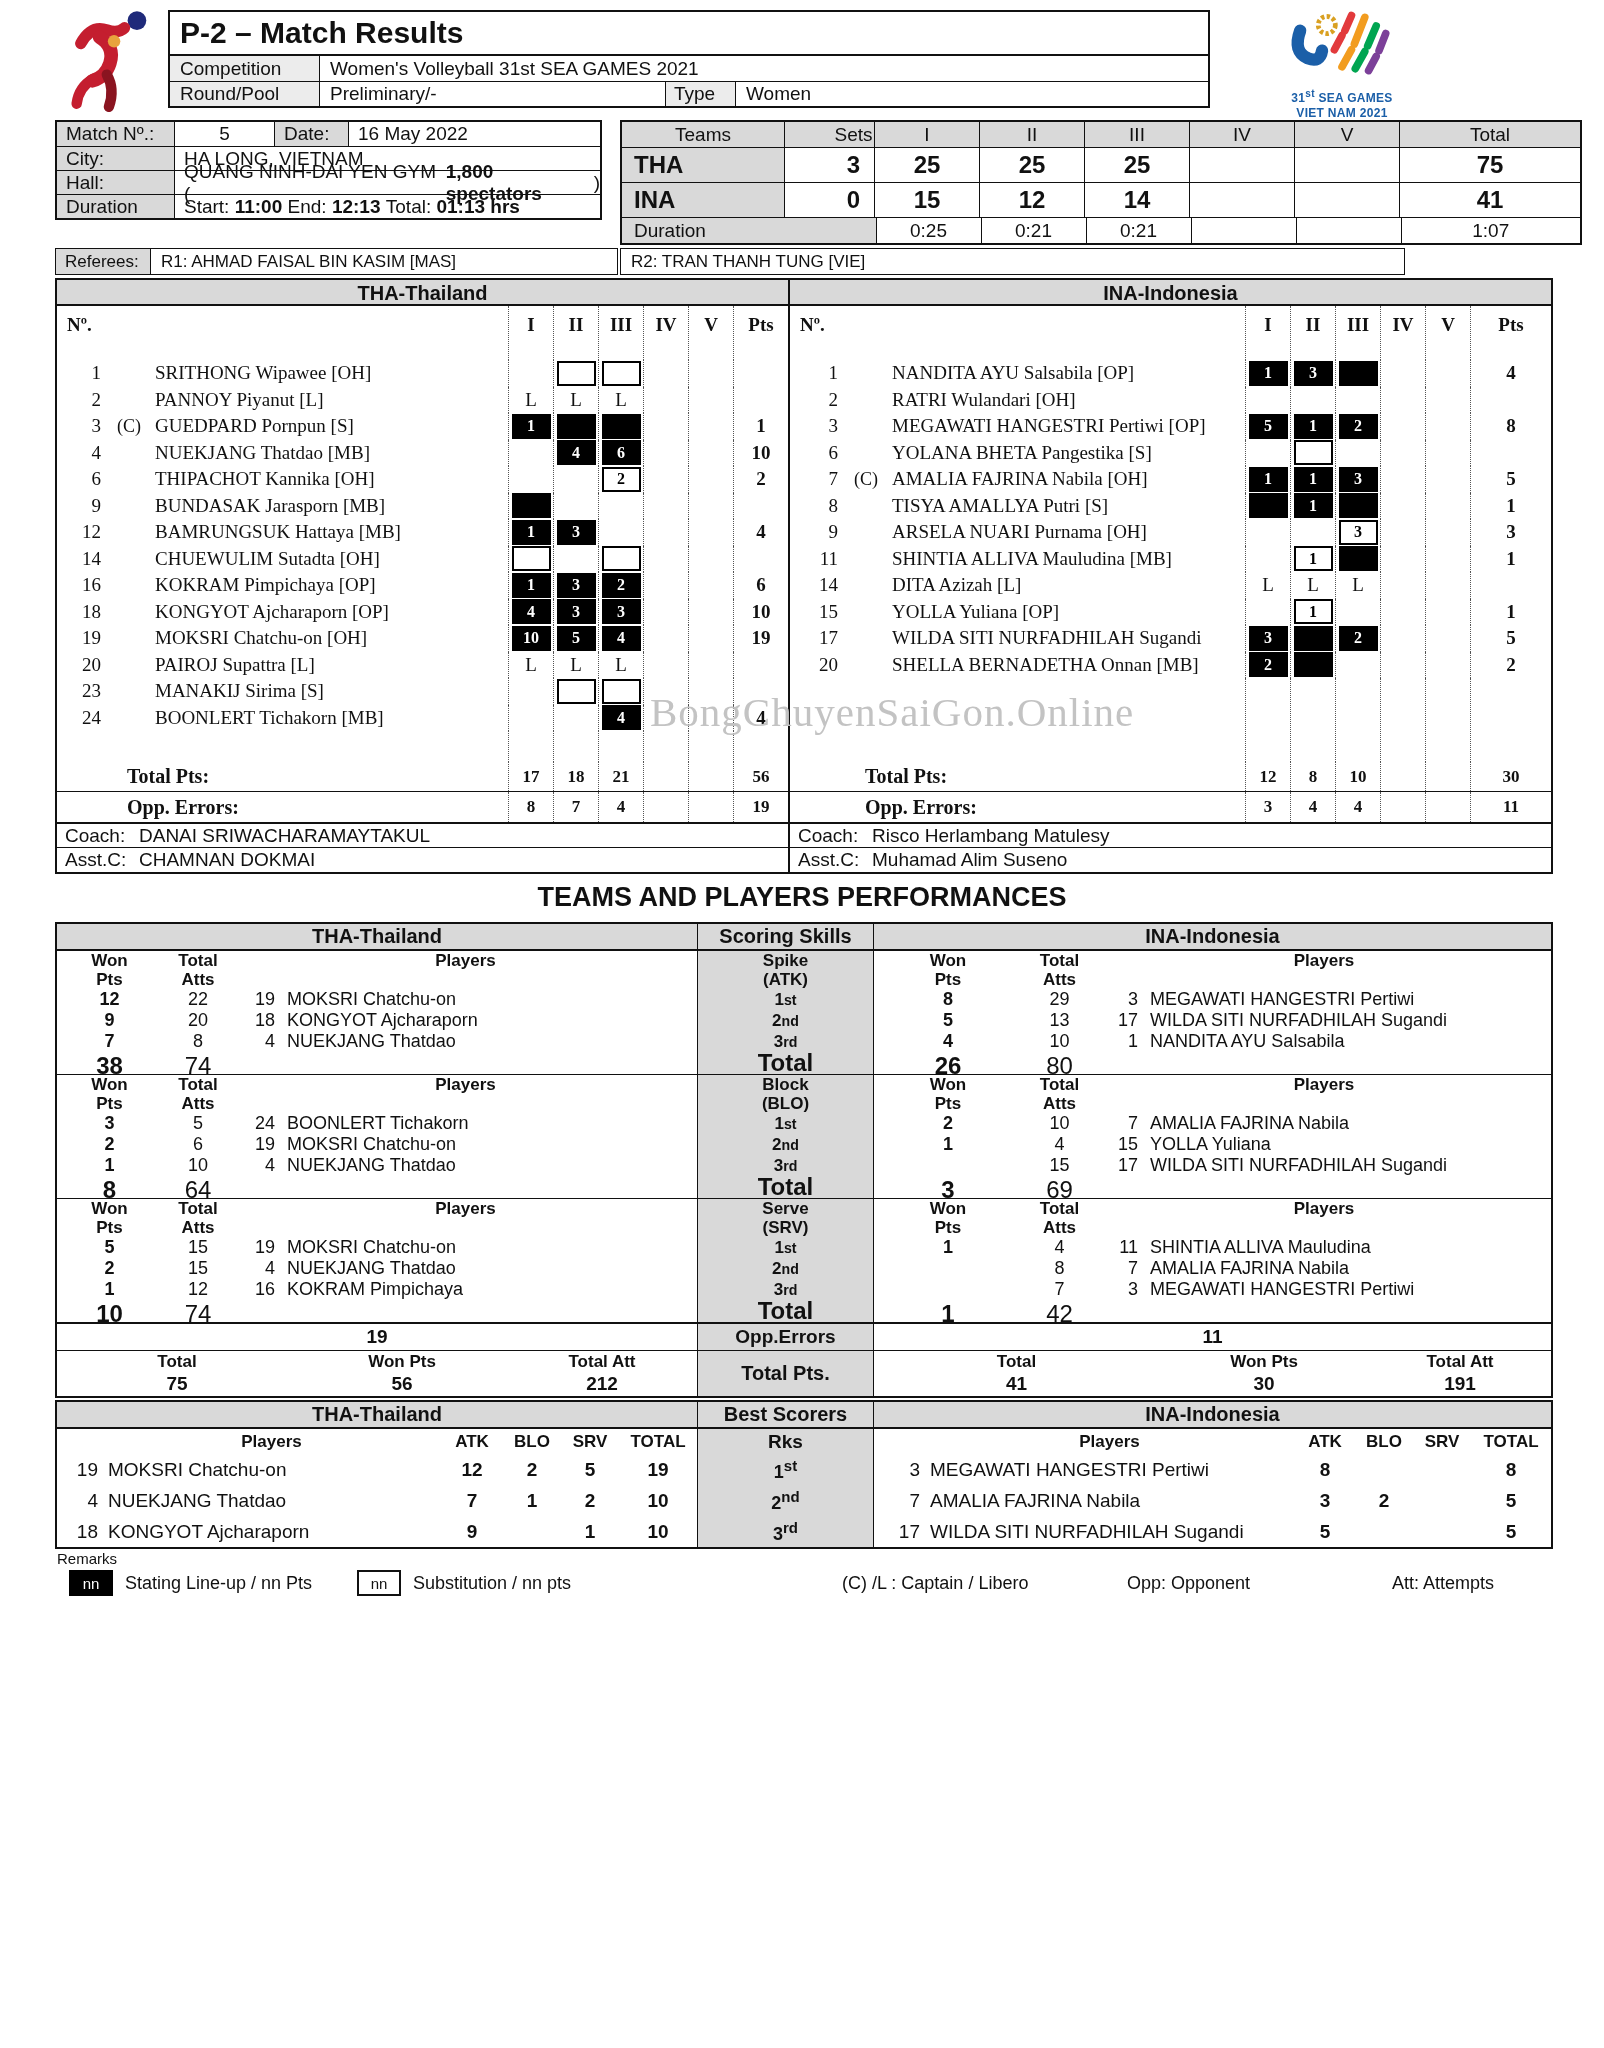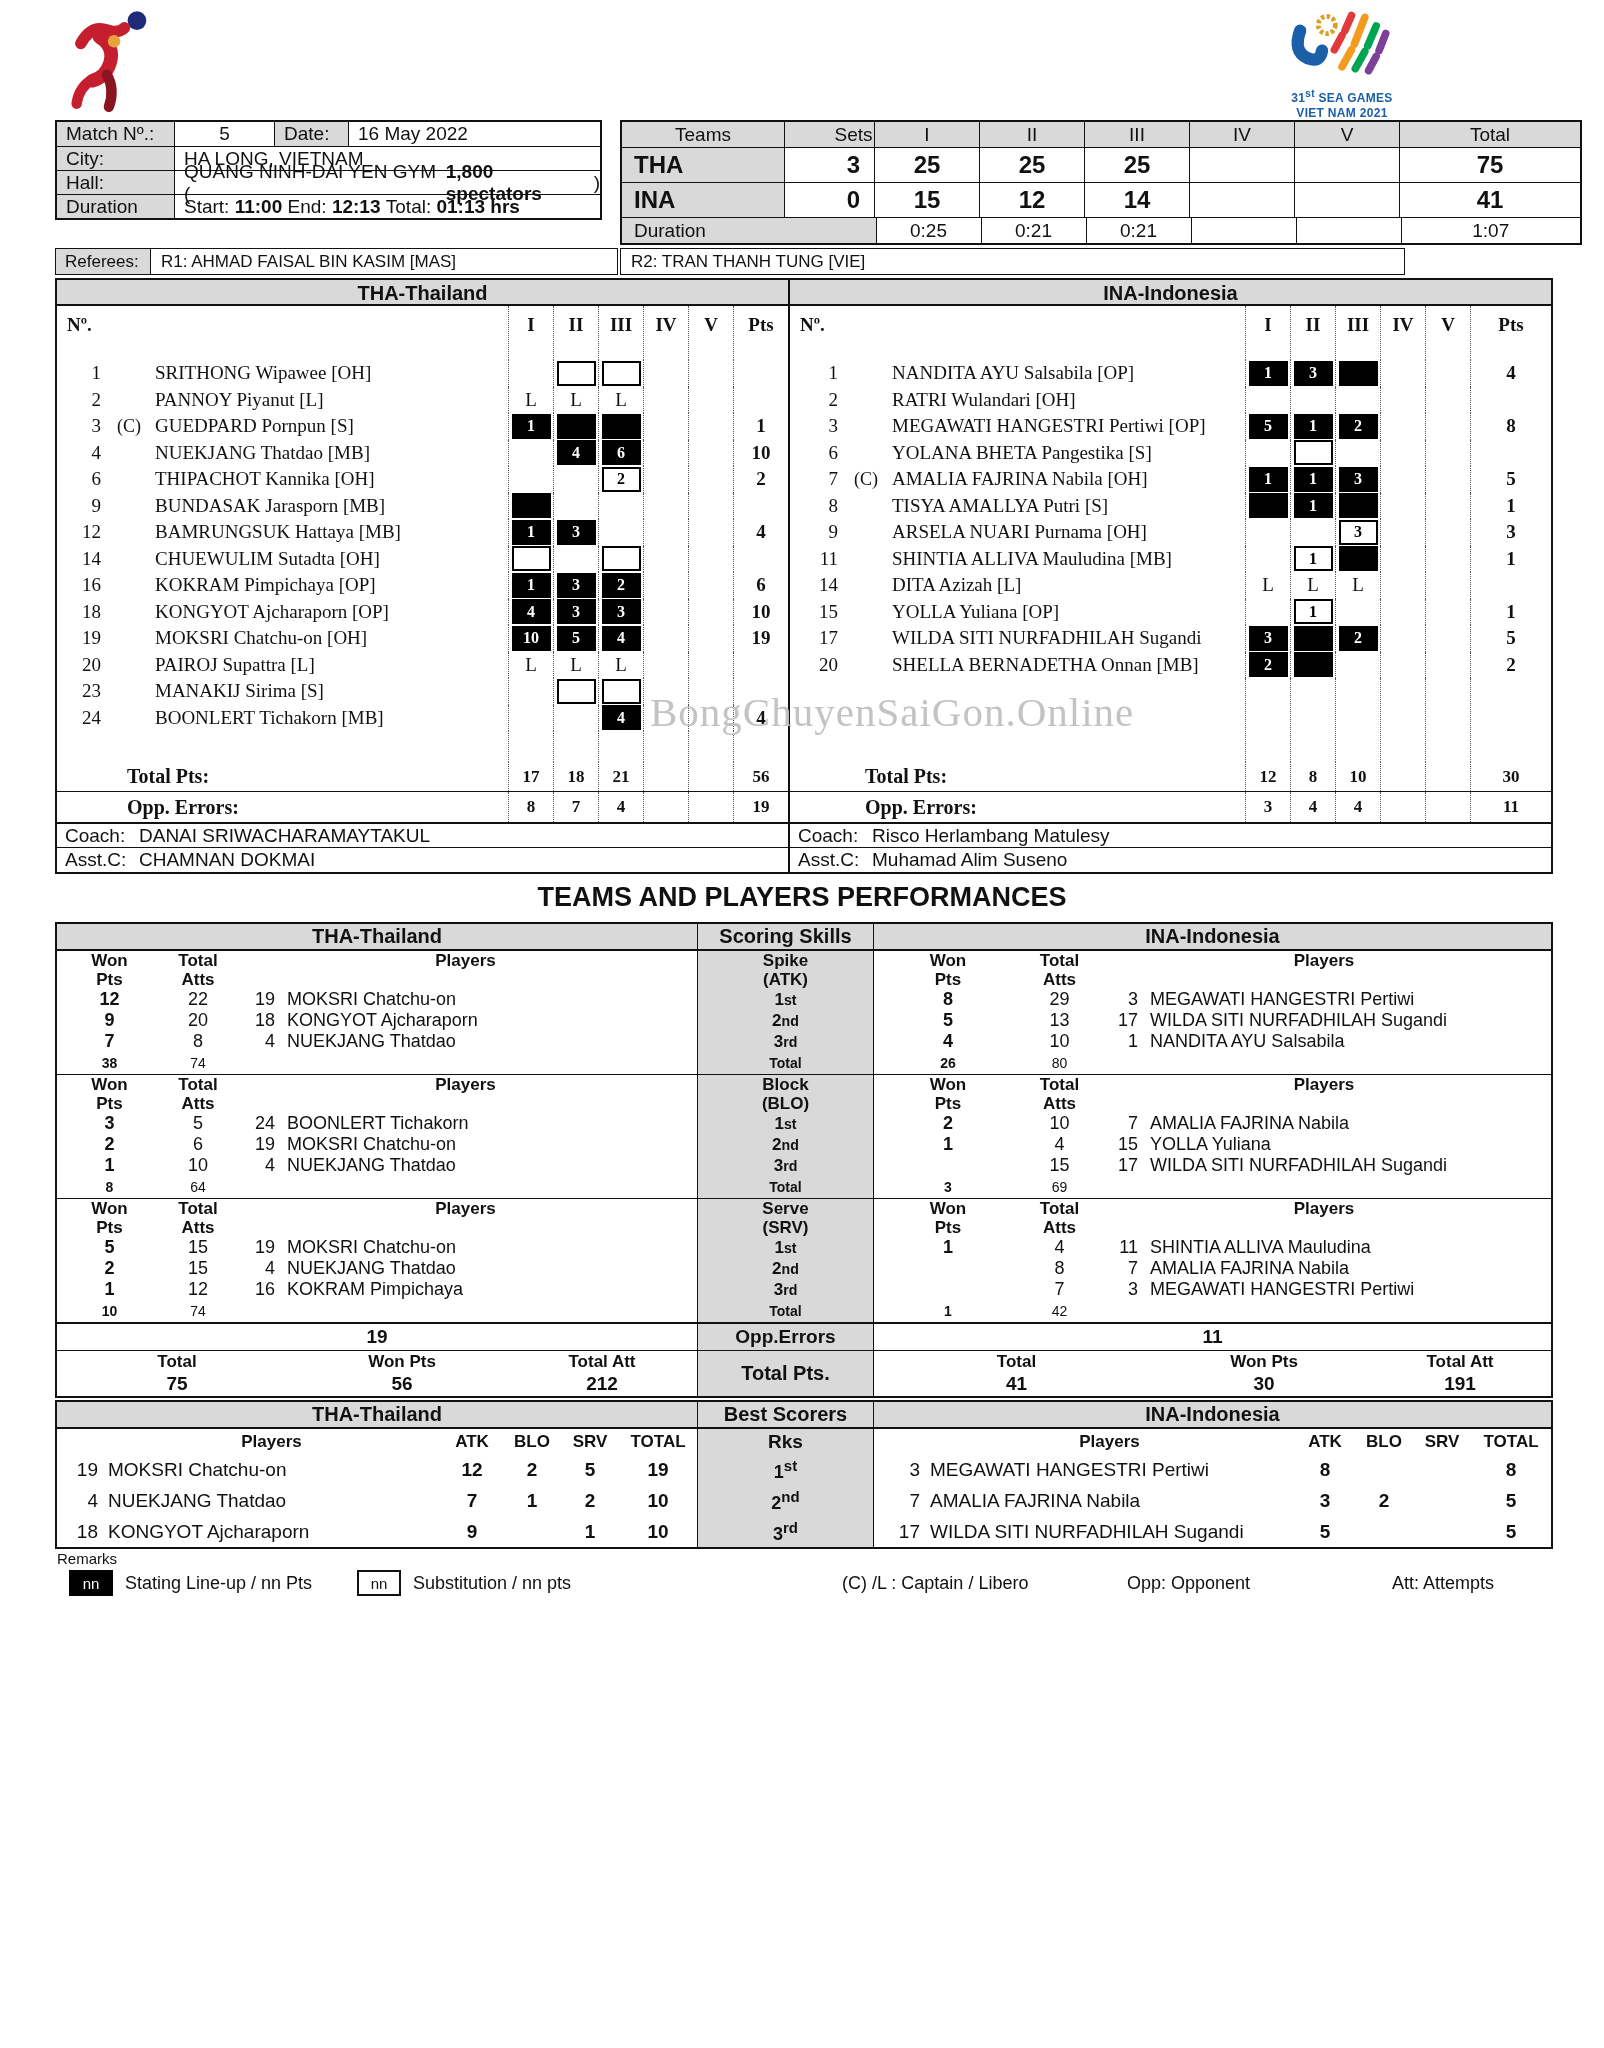--- a/index.html
+++ b/index.html
@@ -102,21 +102,21 @@
   .p-mid { width:177px; background:#d9d9d9; border-left:1.5px solid #111; border-right:1.5px solid #111;
            display:flex; flex-direction:column; text-align:center; }
   .p-head { height:27px; border-bottom:2px solid #111; font-size:20px; font-weight:bold; }
   .p-head > div { display:flex; align-items:center; justify-content:center; background:#d9d9d9; }
   .perf-section + .perf-section { border-top:1.5px solid #111; }
   .pstack { display:flex; flex-direction:column; }
   .pg-t { display:grid; grid-template-columns:105px 72px 45px 1fr; }
   .pg-i { display:grid; grid-template-columns:148px 75px 45px 1fr; }
   .pl { height:19px; font-size:17px; font-weight:bold; }
   .pd { height:21px; font-size:18px; }
-  .pt { height:22px; font-size:14px; font-weight:bold; }
+  .pt { height:22px; font-size:24px; font-weight:bold; }
   .pc { display:flex; align-items:center; justify-content:center; }
   .pc.nm { justify-content:flex-start; padding-left:8px; white-space:nowrap; font-weight:normal; }
   .pc.nr { justify-content:flex-end; padding-right:4px; font-weight:normal; }
   .pc.players-h { grid-column:3/5; }
   .pc.won { font-weight:bold; } .pc.atts { font-weight:normal; }
   .pm-line { display:flex; align-items:center; justify-content:center; font-weight:bold; }
   .pm-line.pl { font-size:17px; } .pm-line.pd { font-size:17px; }
   .opp-row { border-top:2px solid #111; height:28px; font-size:19px; font-weight:bold; }
   .opp-row .pc { height:100%; }
   .tot-row { border-top:1.5px solid #111; height:46px; }
@@ -159,20 +159,33 @@
     <svg viewBox="0 0 100 104">
       <circle cx="74" cy="14" r="9" fill="#1f2a7a"></circle>
       <path d="M20 36 Q30 18 45 23 Q56 27 62 21" stroke="#c41e2f" stroke-width="11" fill="none" stroke-linecap="round"></path>
       <path d="M38 30 Q53 39 48 55 Q44 68 31 72" stroke="#c41e2f" stroke-width="13" fill="none" stroke-linecap="round"></path>
       <path d="M32 70 Q18 78 16 94" stroke="#c41e2f" stroke-width="10" fill="none" stroke-linecap="round"></path>
       <path d="M45 66 Q53 80 47 97" stroke="#8a1420" stroke-width="10" fill="none" stroke-linecap="round"></path>
       <circle cx="52" cy="34" r="6" fill="#e8a33d"></circle>
     </svg>
   </div>
 
+  <div class="title-box">
+    <div class="title-main">P-2 – Match Results</div>
+    <div class="hrow">
+      <div class="hlabel">Competition</div>
+      <div class="hval">Women's Volleyball 31st SEA GAMES 2021</div>
+    </div>
+    <div class="hrow">
+      <div class="hlabel">Round/Pool</div>
+      <div class="hval round">Preliminary/-</div>
+      <div class="htype">Type</div>
+      <div class="hval">Women</div>
+    </div>
+  </div>
 
   <div class="sea-logo">
     <svg viewBox="0 0 120 80">
       <path d="M16 26 Q8 48 24 55 Q37 60 39 47" stroke="#1b5fa8" stroke-width="13" fill="none" stroke-linecap="round"></path>
       <circle cx="44" cy="20" r="9" fill="none" stroke="#d9a021" stroke-width="5" stroke-dasharray="3.5 2.5"></circle>
       <path d="M52 46 L60 31" stroke="#e23a3c" stroke-width="8" fill="none" stroke-linecap="round"></path>
       <path d="M63 26 L70 10" stroke="#e23a3c" stroke-width="8" fill="none" stroke-linecap="round"></path>
       <path d="M60 64 L70 46" stroke="#f29c1f" stroke-width="8" fill="none" stroke-linecap="round"></path>
       <path d="M73 40 L84 12" stroke="#f29c1f" stroke-width="8" fill="none" stroke-linecap="round"></path>
       <path d="M74 66 L84 48" stroke="#00a551" stroke-width="8" fill="none" stroke-linecap="round"></path>

